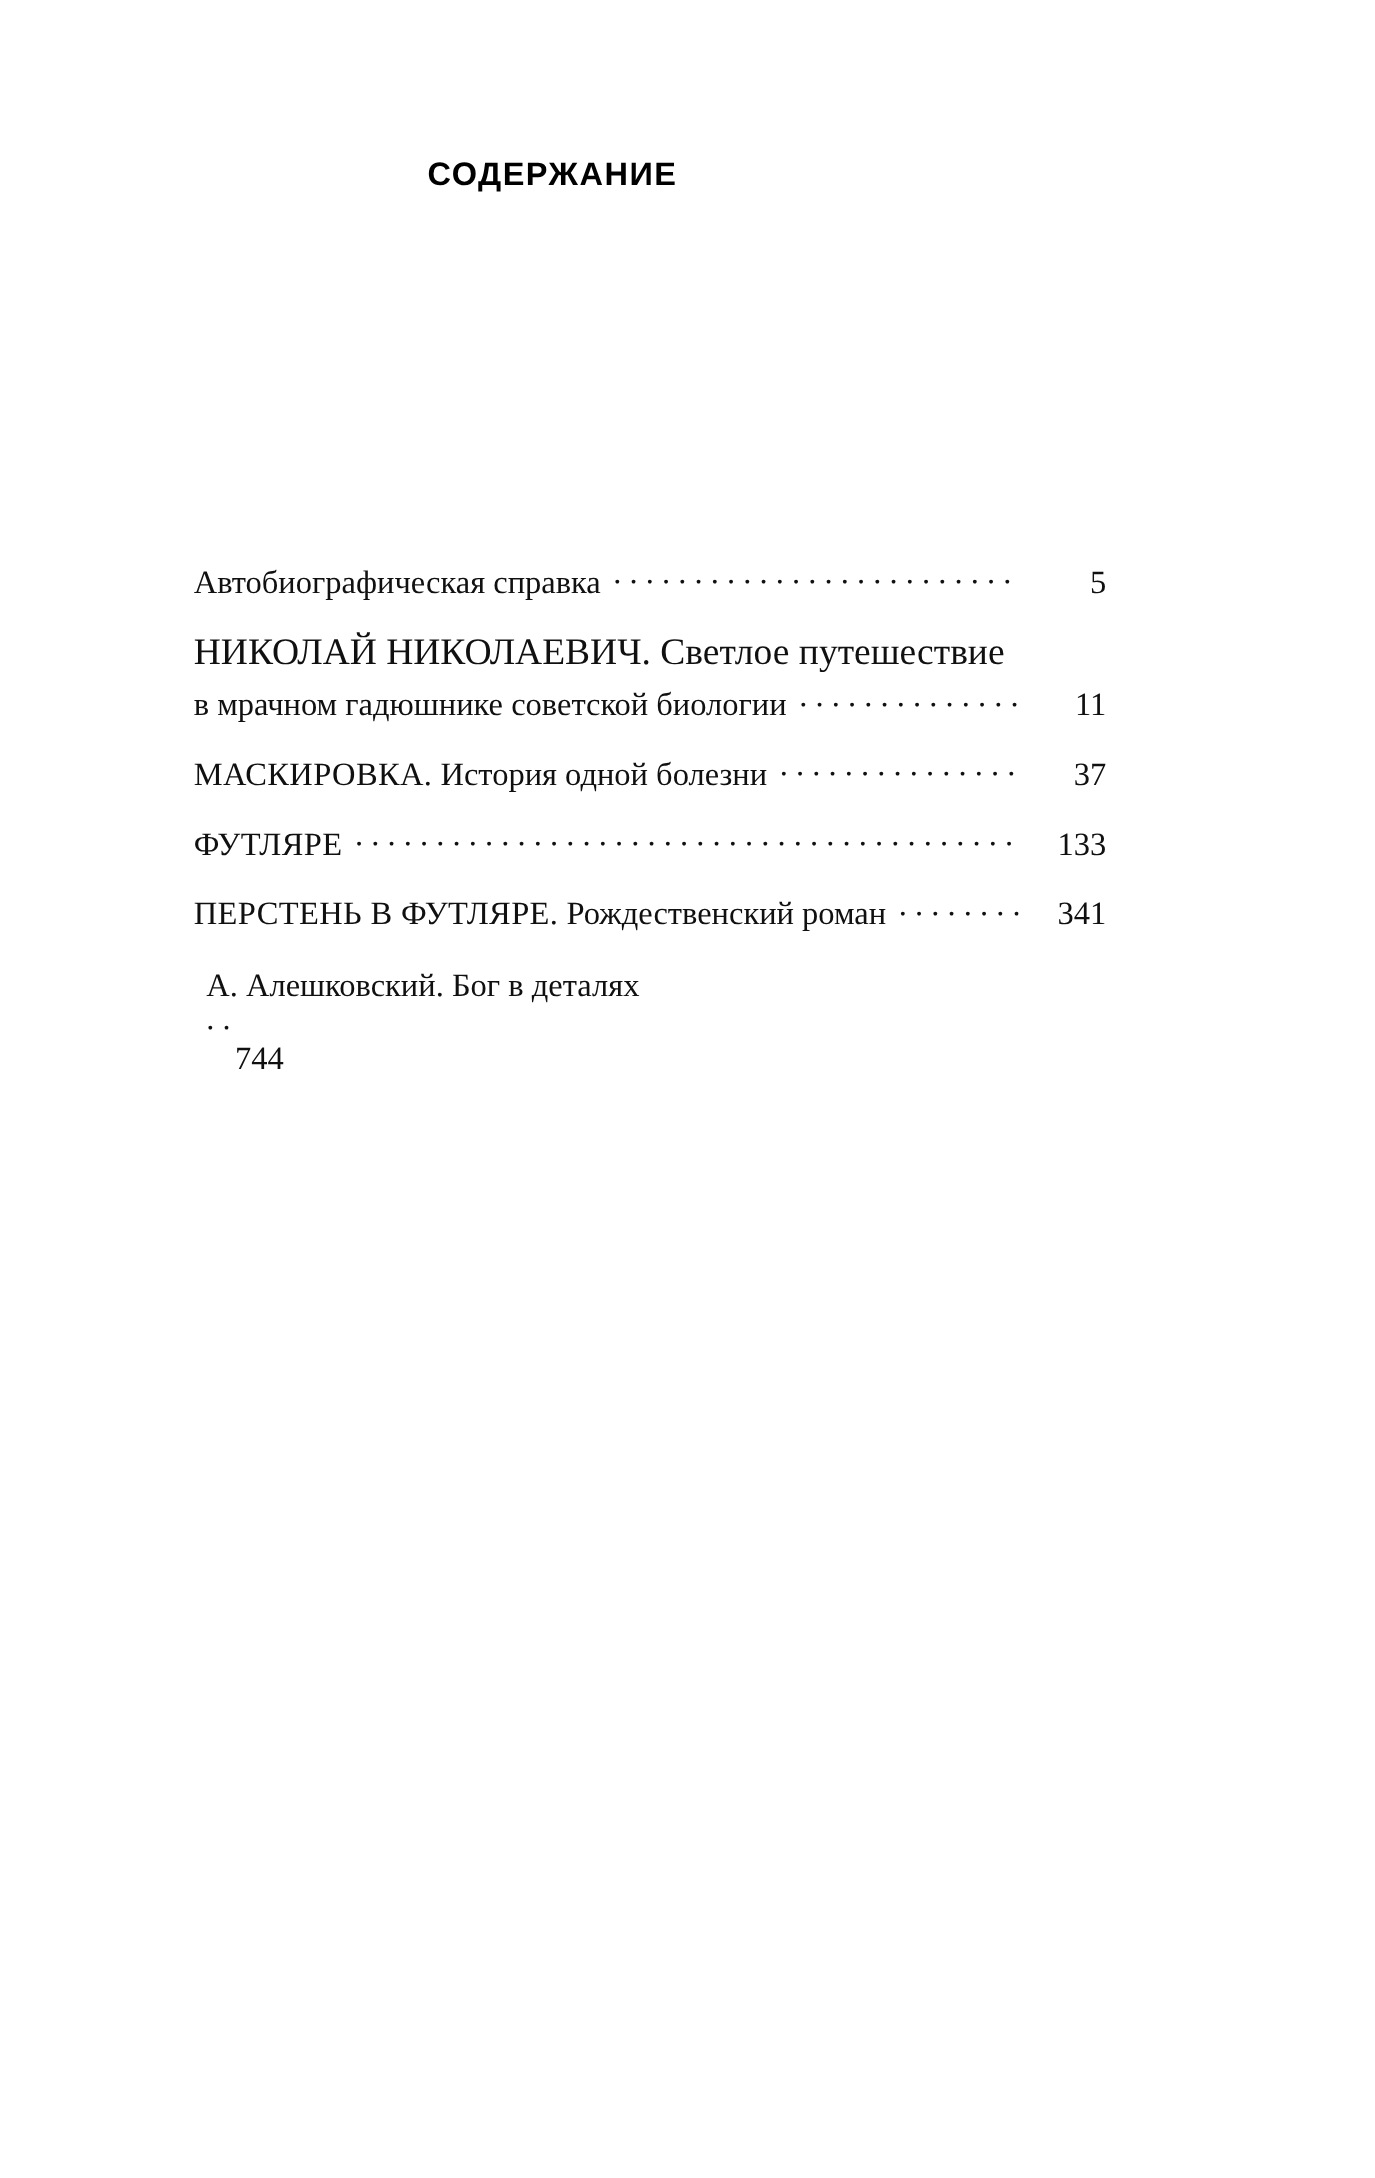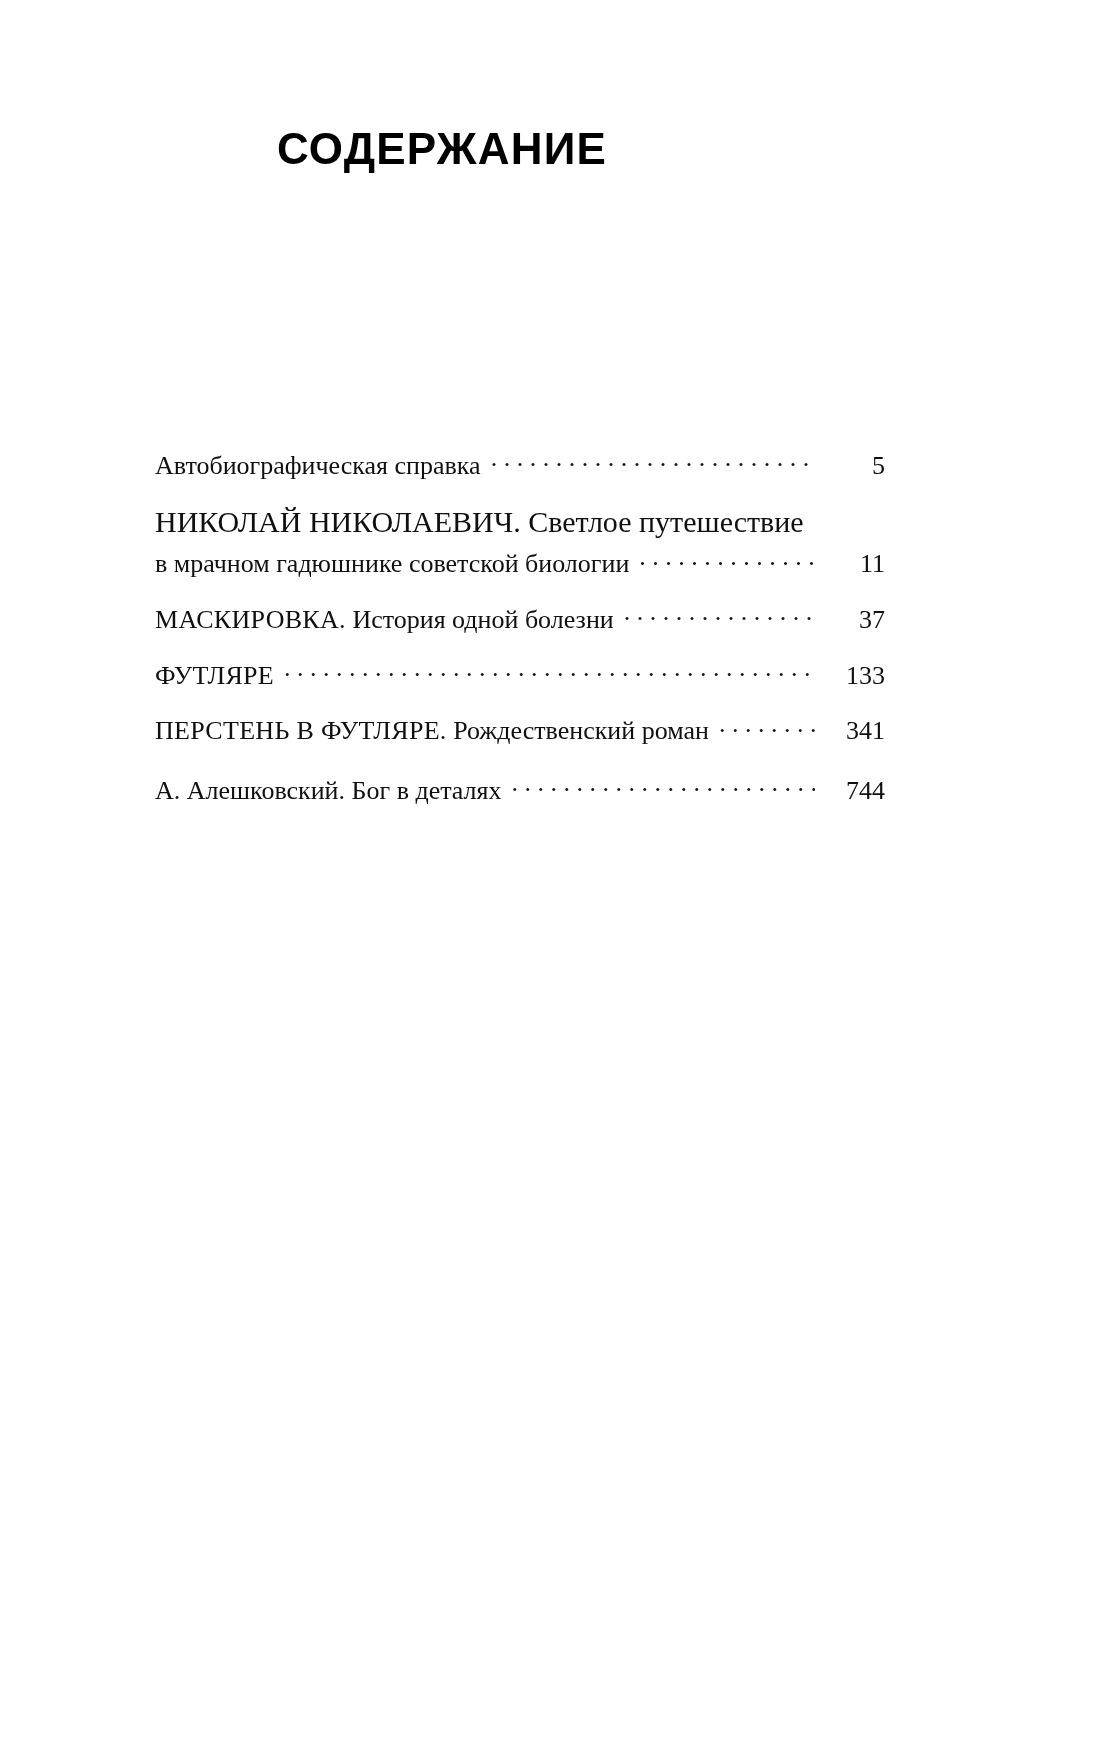--- a/index.html
+++ b/index.html
@@ -22,40 +22,41 @@
     box-sizing: border-box;
   }
   .toc-title {
     position: absolute;
     top: 124px;
     left: 0;
     width: 884px;
     text-align: center;
     font-family: "Liberation Sans", sans-serif;
     font-weight: bold;
-    font-size: 44px;
+    font-size: 26px;
     letter-spacing: 1.2px;
     color: #000000;
   }
   .toc-list {
     position: absolute;
     top: 448px;
     left: 155px;
     width: 730px;
   }
   .toc-entry {
     display: flex;
     align-items: baseline;
     font-size: 26px;
     line-height: 1.22;
     color: #101010;
     margin-bottom: 22px;
   }
   .toc-entry.gap-top {
     margin-top: 26px;
+    flex-direction: column;
   }
   .entry-text {
     flex: 0 1 auto;
     max-width: 640px;
   }
   .entry-text .up {
     
     letter-spacing: 0.3px;
   }
   .entry-text .it {

